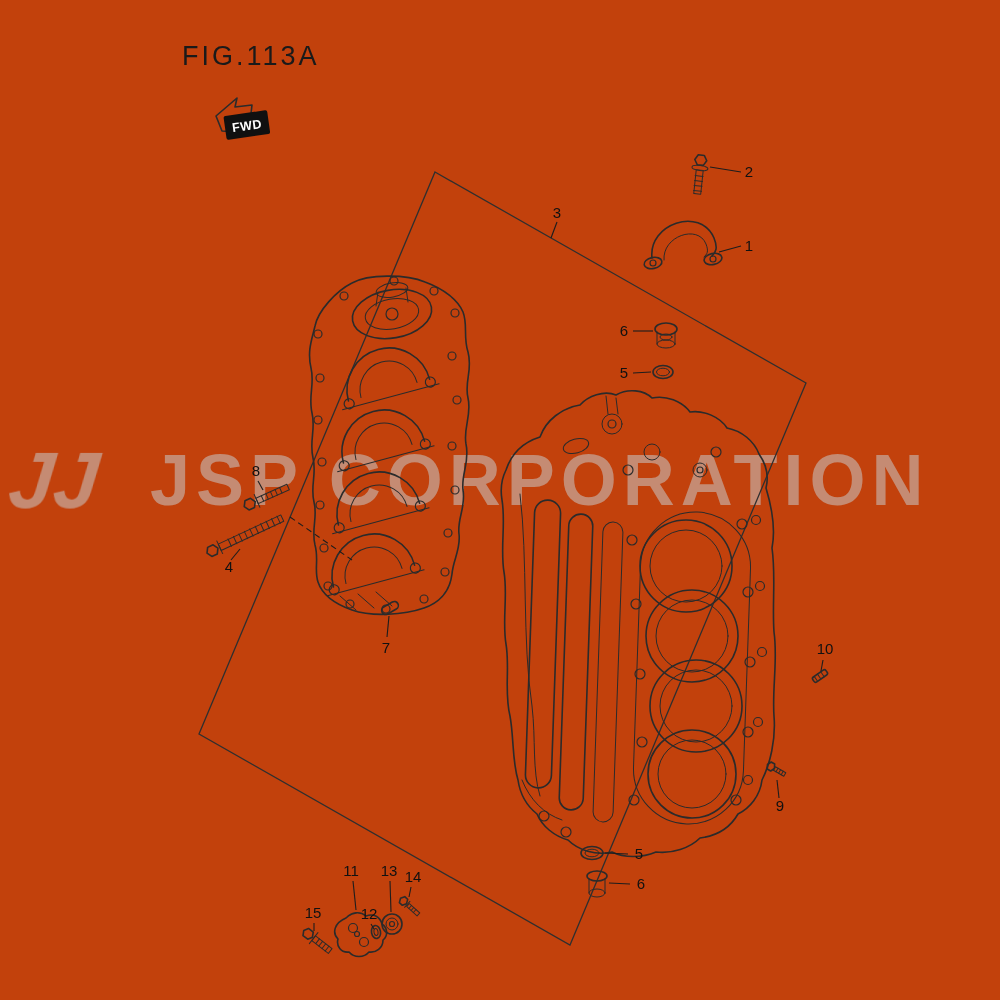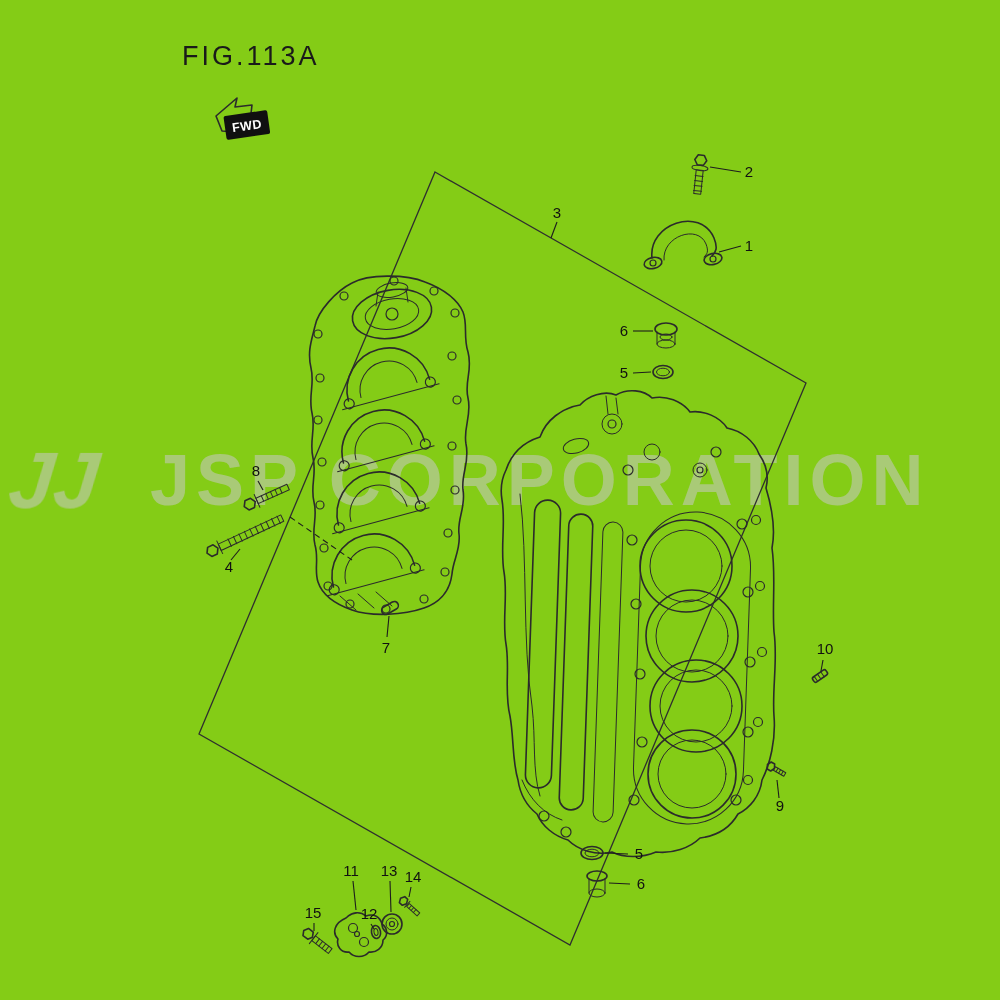--- a/index.html
+++ b/index.html
@@ -1,16 +1,16 @@
 <!DOCTYPE html>
 <html><head>
 <meta charset="utf-8">
 <style>
   html,body{margin:0;padding:0;background:#ffffff;}
-  .stage{position:relative;width:1000px;height:1000px;background:#84cc16;overflow:hidden;font-family:"Liberation Sans",sans-serif;}
+  .stage{position:relative;width:1000px;height:1000px;background:#c2410c;overflow:hidden;font-family:"Liberation Sans",sans-serif;}
   svg{display:block;}
   text{font-family:"Liberation Sans",sans-serif;}
   .ln{fill:none;stroke:#2b2b2b;stroke-width:1.6;stroke-linecap:round;stroke-linejoin:round;}
   .thin{stroke-width:1;}
   .border-line{fill:none;stroke:#2f2f2f;stroke-width:1.3;stroke-linejoin:miter;}
   .hole{fill:none;stroke:#2b2b2b;stroke-width:1.2;}
   .leader{stroke:#1d1d1d;stroke-width:1.1;}
   .dash{stroke:#1d1d1d;stroke-width:1.1;stroke-dasharray:6 4;fill:none;}
   .callout{font-size:15px;fill:#111;}
   .title-text{font-size:27px;letter-spacing:3px;fill:#1a1a1a;}

